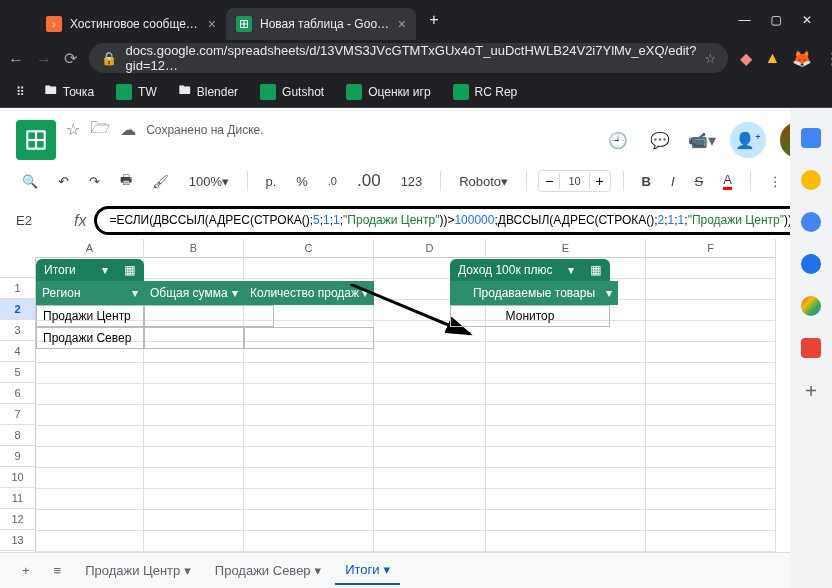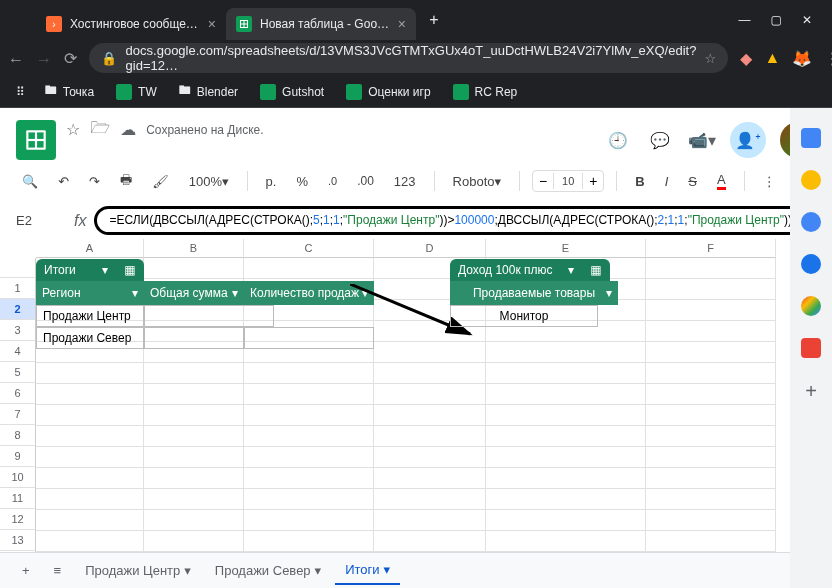--- a/index.html
+++ b/index.html
@@ -183,21 +183,21 @@
   <div class="tb">🔍</div>
   <div class="tb">↶</div>
   <div class="tb">↷</div>
   <div class="tb">🖶</div>
   <div class="tb">🖌</div>
   <div class="tb sel"><span>100%</span> ▾</div>
   <div class="sep"></div>
   <div class="tb">р.</div>
   <div class="tb">%</div>
   <div class="tb" style="font-size:11px">.0</div>
-  <div class="tb" style="font-size:12px">.00</div>
+  <div class="tb" style="font-size:17px">.00</div>
   <div class="tb">123</div>
   <div class="sep"></div>
   <div class="tb sel"><span>Roboto</span> ▾</div>
   <div class="sep"></div>
   <div class="fontsize">
     <button>−</button>
     <span class="num">10</span>
     <button>+</button>
   </div>
   <div class="sep"></div>
@@ -422,21 +422,21 @@
       <div class="ghead" style="width:132px;border-radius:6px 0 0 0">
         <span>Доход 100к плюс</span>
             <span class="dd">▾</span>
       </div>
       <div class="ghead" style="width:28px;border-radius:0 6px 0 0;justify-content:center">▦</div>
     </div>
     <div class="thead" style="width:168px;justify-content:center;position:relative">
       <span>Продаваемые товары</span>
           <span style="position:absolute;right:6px">▾</span>
     </div>
-    <div class="tcell" style="width:148px;justify-content:center">Монитор</div>
+    <div class="tcell" style="width:160px;justify-content:center">Монитор</div>
   </div>
 </div>
 
 <div class="sheettabs">
   <div class="stb">+</div>
   <div class="stb">≡</div>
   <div class="stb"><span>Продажи Центр</span> ▾</div>
   <div class="stb"><span>Продажи Север</span> ▾</div>
   <div class="stb active"><span>Итоги</span> ▾</div>
 </div>

